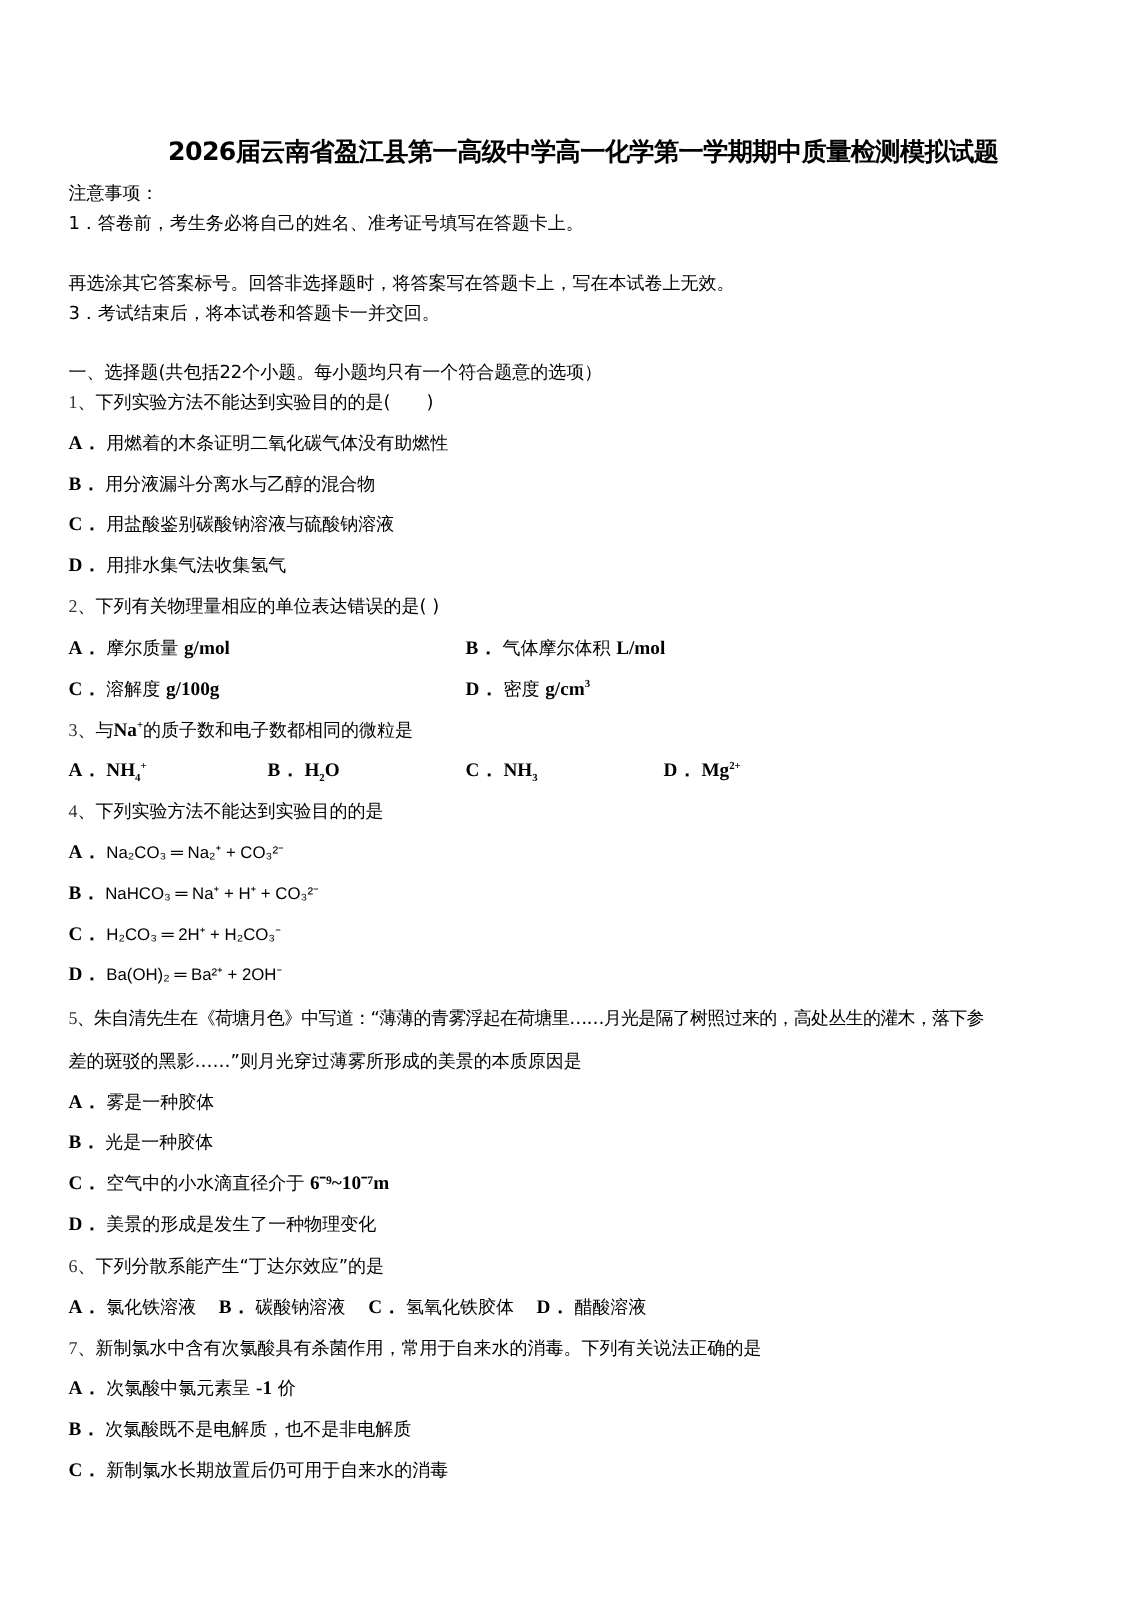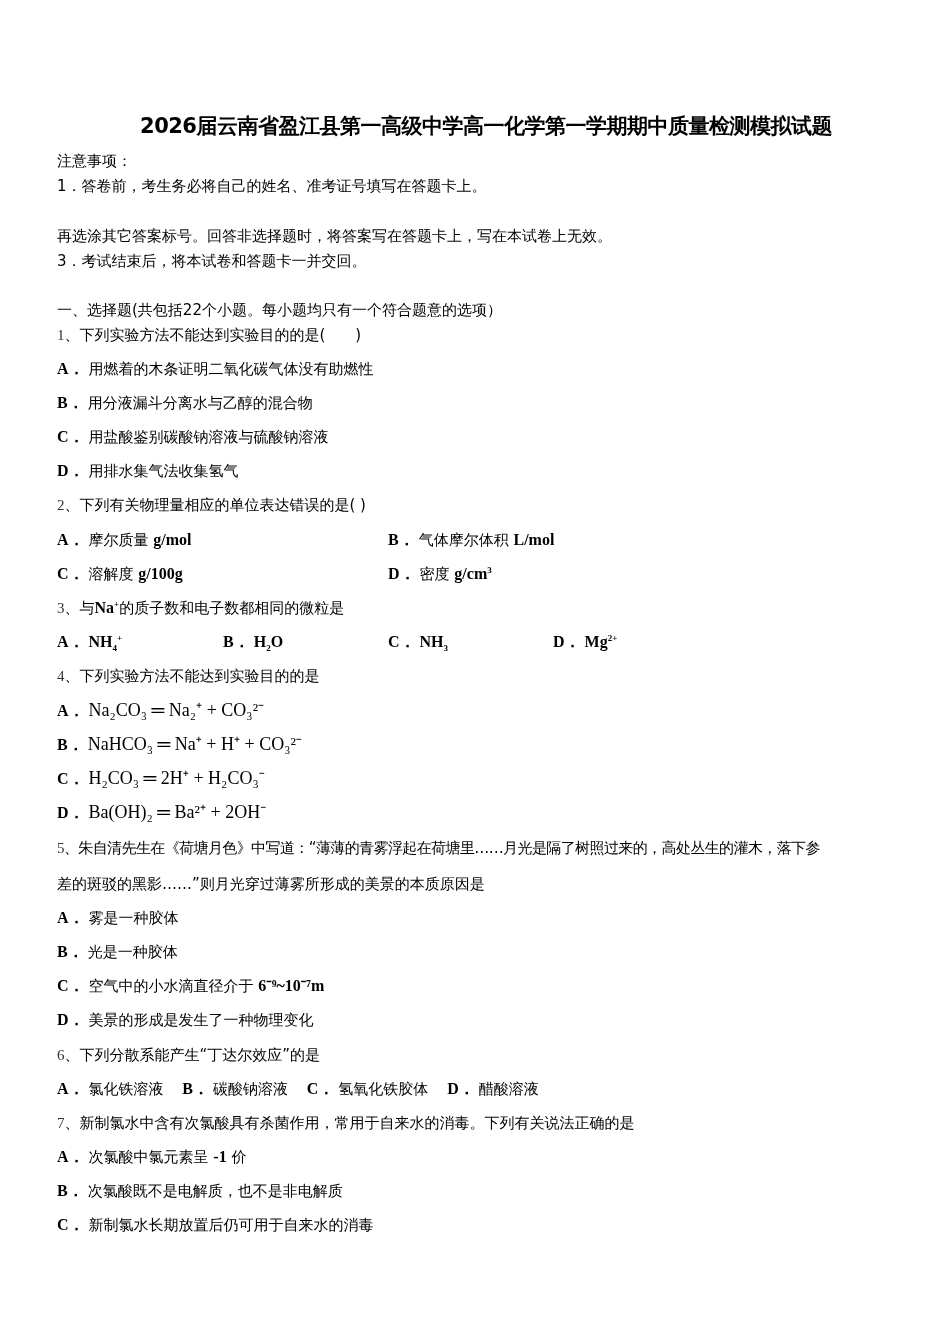--- a/index.html
+++ b/index.html
@@ -5,21 +5,21 @@
   html, body { margin: 0; padding: 0; background: #ffffff; }
   body { width: 950px; height: 1344px; position: relative; overflow: hidden; color: #000; font-family: "DejaVu Sans", "Liberation Sans", sans-serif; }
   .page { position: absolute; left: 11px; top: 0; width: 950px; height: 1344px; }
   .title { position: absolute; left: 0; top: 112px; width: 950px; text-align: center; font-size: 21px; font-weight: bold; letter-spacing: -0.5px; font-family: "DejaVu Sans", sans-serif; }
   .line { position: absolute; left: 46px; font-size: 15px; line-height: 20px; white-space: nowrap; }
   .q { font-family: "DejaVu Sans", sans-serif; }
   .opt { font-family: "DejaVu Sans", sans-serif; }
   .lbl { font-family: "Liberation Serif", serif; font-weight: bold; font-size: 16px; margin-right: 4px; }
   .num { font-family: "Liberation Serif", serif; color: #333; }
   .b { font-family: "Liberation Serif", serif; font-weight: bold; font-size: 16px; text-align: center; }
-  .formula { font-family: Liberation Serif, serif; font-size: 18px; }
+  .formula { font-family: Liberation Sans, sans-serif; font-size: 14px; }
   sup, sub { font-size: 9px; line-height: 0; }
 </style>
 </head>
 <body>
 
 <div class="page">
 
   <div class="title">2026届云南省盈江县第一高级中学高一化学第一学期期中质量检测模拟试题</div>
 
   <div class="line" style="top:151px;">注意事项：</div>

